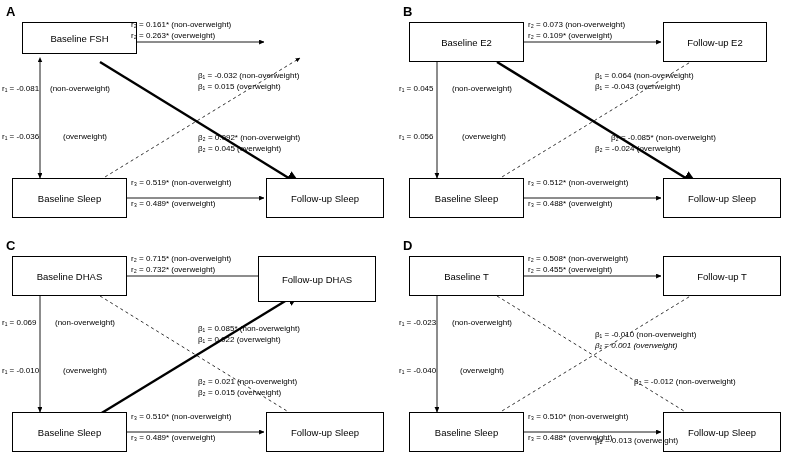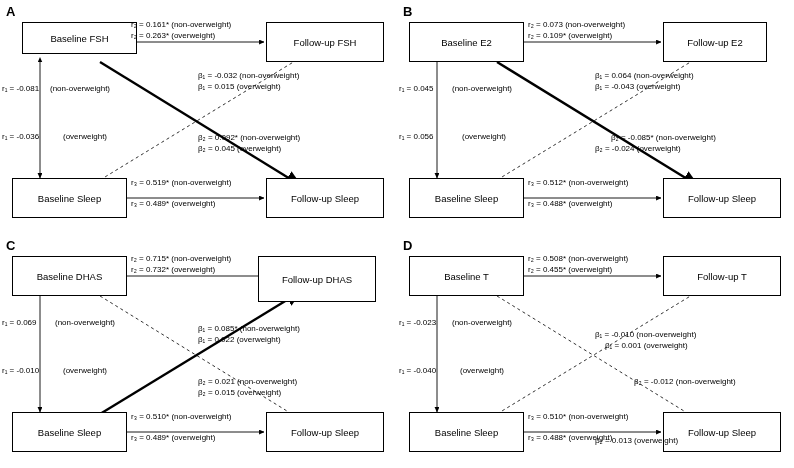--- a/index.html
+++ b/index.html
@@ -35,21 +35,20 @@
 
       <line x1="127" y1="198" x2="264" y2="198" stroke="#000" stroke-width="0.9" marker-end="url(#ahAs)"></line>
 
       <line x1="40" y1="62" x2="40" y2="178" stroke="#000" stroke-width="0.9" marker-end="url(#ahAs)" marker-start="url(#ahAst)"></line>
 
       <line x1="100" y1="62" x2="300" y2="185" stroke="#000" stroke-width="2.4" marker-end="url(#ahA)"></line>
 
       <line x1="100" y1="180" x2="300" y2="58" stroke="#000" stroke-width="0.8" stroke-dasharray="3,3" marker-end="url(#ahAs)"></line>
     </svg>
     <div class="box" style="left:12px;top:22px;width:115px;height:32px;margin-left:10px;">Baseline FSH</div>
-    <div class="box" style="left:266px;top:22px;width:118px;height:40px;">Follow-up FSH</div>
     <div class="box" style="left:12px;top:178px;width:115px;height:40px;">Baseline Sleep</div>
     <div class="box" style="left:266px;top:178px;width:118px;height:40px;">Follow-up Sleep</div>
     <div class="lbl" style="left:131px;top:20px;">r₂ = 0.161* (non-overweight)</div>
     <div class="lbl" style="left:131px;top:31px;">r₂ = 0.263* (overweight)</div>
     <div class="lbl" style="left:2px;top:84px;">r₁ = -0.081</div>
     <div class="lbl" style="left:50px;top:84px;">(non-overweight)</div>
     <div class="lbl" style="left:2px;top:132px;">r₁ = -0.036</div>
     <div class="lbl" style="left:63px;top:132px;">(overweight)</div>
     <div class="lbl" style="left:198px;top:71px;">β₁ = -0.032 (non-overweight)</div>
     <div class="lbl" style="left:198px;top:82px;">β₁ =  0.015 (overweight)</div>
@@ -158,20 +157,20 @@
     <div class="box" style="left:266px;top:22px;width:118px;height:40px;">Follow-up T</div>
     <div class="box" style="left:12px;top:178px;width:115px;height:40px;">Baseline Sleep</div>
     <div class="box" style="left:266px;top:178px;width:118px;height:40px;">Follow-up Sleep</div>
     <div class="lbl" style="left:131px;top:20px;">r₂ = 0.508* (non-overweight)</div>
     <div class="lbl" style="left:131px;top:31px;">r₂ = 0.455* (overweight)</div>
     <div class="lbl" style="left:2px;top:84px;">r₁ = -0.023</div>
     <div class="lbl" style="left:55px;top:84px;">(non-overweight)</div>
     <div class="lbl" style="left:2px;top:132px;">r₁ = -0.040</div>
     <div class="lbl" style="left:63px;top:132px;">(overweight)</div>
     <div class="lbl" style="left:198px;top:96px;">β₁ = -0.010 (non-overweight)</div>
-    <div class="lbl" style="left:208px;top:107px;">β₁ =  0.001 (overweight)</div>
+    <div class="lbl" style="left:198px;top:107px;font-style:italic;">β₁ =  0.001 (overweight)</div>
     <div class="lbl" style="left:198px;top:143px;padding-left:39px;">β₂ = -0.012 (non-overweight)</div>
     <div class="lbl" style="left:198px;top:154px;margin-top:48px;">β₂ =  0.013 (overweight)</div>
     <div class="lbl" style="left:131px;top:178px;">r₃ = 0.510* (non-overweight)</div>
     <div class="lbl" style="left:131px;top:199px;">r₃ = 0.488* (overweight)</div>
   </div>
 
 </div>
 
 </body></html>

